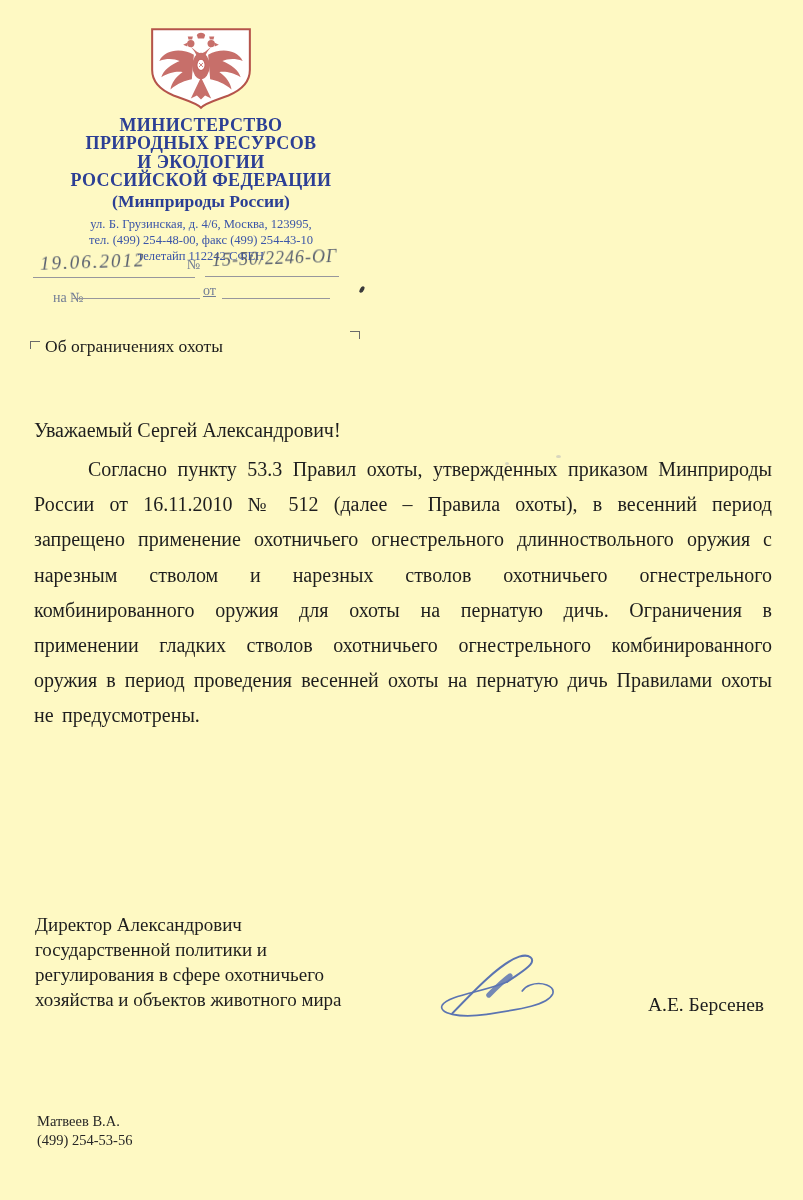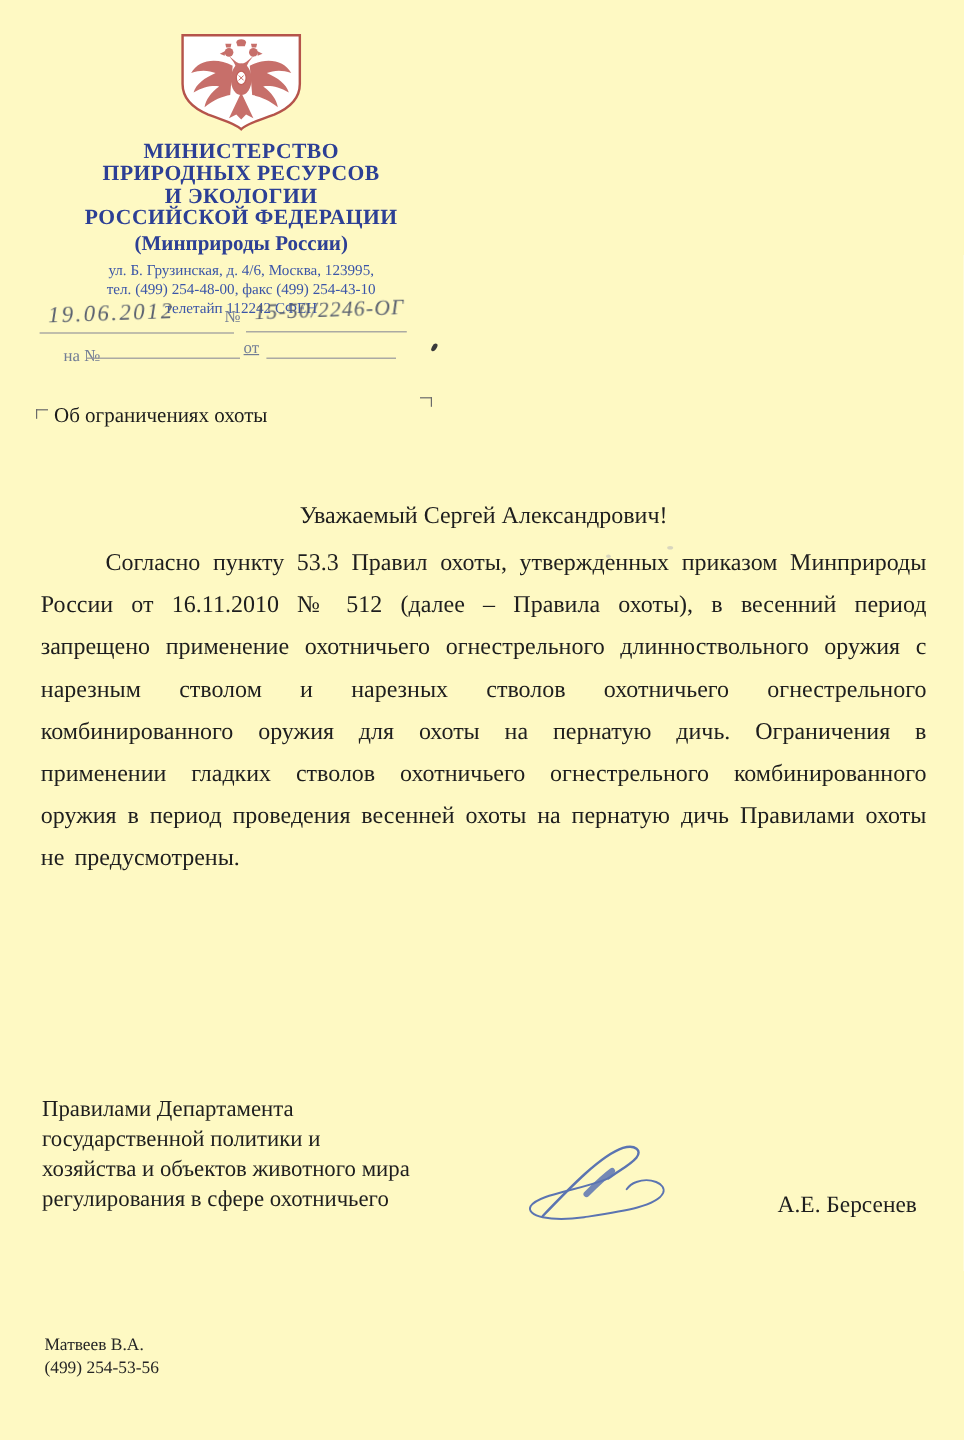--- a/index.html
+++ b/index.html
@@ -65,21 +65,21 @@
   .corner-r { left: 350px; top: 331px; border-top: 1.5px solid #6a6a6a; border-right: 1.5px solid #6a6a6a; }
   .subject {
     position: absolute; left: 45px; top: 336px;
     font-size: 17.5px; color: #1c1c1c; filter: blur(0.2px);
   }
   
   .body-block {
     position: absolute; left: 34px; top: 419px; width: 738px;
     color: #1e1e1e; font-size: 20px; filter: blur(0.2px);
   }
-  .salutation { text-align: center; margin: 0 0 10px 0; }
+  .salutation { margin: 0 0 10px 0; }
   .body-block p {
     margin: 0; text-indent: 54px;
     text-align: justify; line-height: 35.2px;
     word-spacing: 3.5px;
   }
   
   .sig-block {
     position: absolute; left: 35px; top: 912px;
     font-size: 19px; line-height: 25px; color: #1e1e1e;
     filter: blur(0.2px);
@@ -166,24 +166,24 @@
   <div class="subject">Об ограничениях охоты</div>
 
   <div class="body-block">
     <div class="salutation">Уважаемый Сергей Александрович!</div>
     <p>Согласно пункту 53.3 Правил охоты, утвержденных приказом Минприроды России от 16.11.2010 № 512 (далее – Правила охоты), в весенний период запрещено применение охотничьего огнестрельного длинноствольного оружия с нарезным стволом и нарезных стволов охотничьего огнестрельного комбинированного оружия для охоты на пернатую дичь. Ограничения в применении гладких стволов охотничьего огнестрельного комбинированного оружия в период проведения весенней охоты на пернатую дичь Правилами охоты не предусмотрены.</p>
   </div>
   <div class="noise n1"></div>
   <div class="noise n2"></div>
 
   <div class="sig-block">
-    <div>Правилами Департамента</div>
+    <div>Директор Александрович</div>
     <div>государственной политики и</div>
+    <div>регулирования в сфере охотничьего</div>
     <div>хозяйства и объектов животного мира</div>
-    <div>регулирования в сфере охотничьего</div>
   </div>
 
   <div class="sig-svg">
     <svg width="152" height="80" viewBox="0 0 150 78" xmlns="http://www.w3.org/2000/svg">
       <g fill="none" stroke="#4a66b0" stroke-linecap="round" opacity="0.9">
         <path d="M22,66 C45,42 70,16 88,10 C98,7 104,12 99,18 C94,24 84,29 76,35" stroke-width="2"></path>
         <path d="M76,35 C52,45 18,48 12,58 C8,66 28,71 56,67 C88,62 116,58 121,47 C124,39 110,34 99,38 C96,39 93,41 91,44" stroke-width="1.6"></path>
         <path d="M58,48 C65,41 72,34 79,29" stroke-width="5" opacity="0.85"></path>
       </g>
     </svg>

